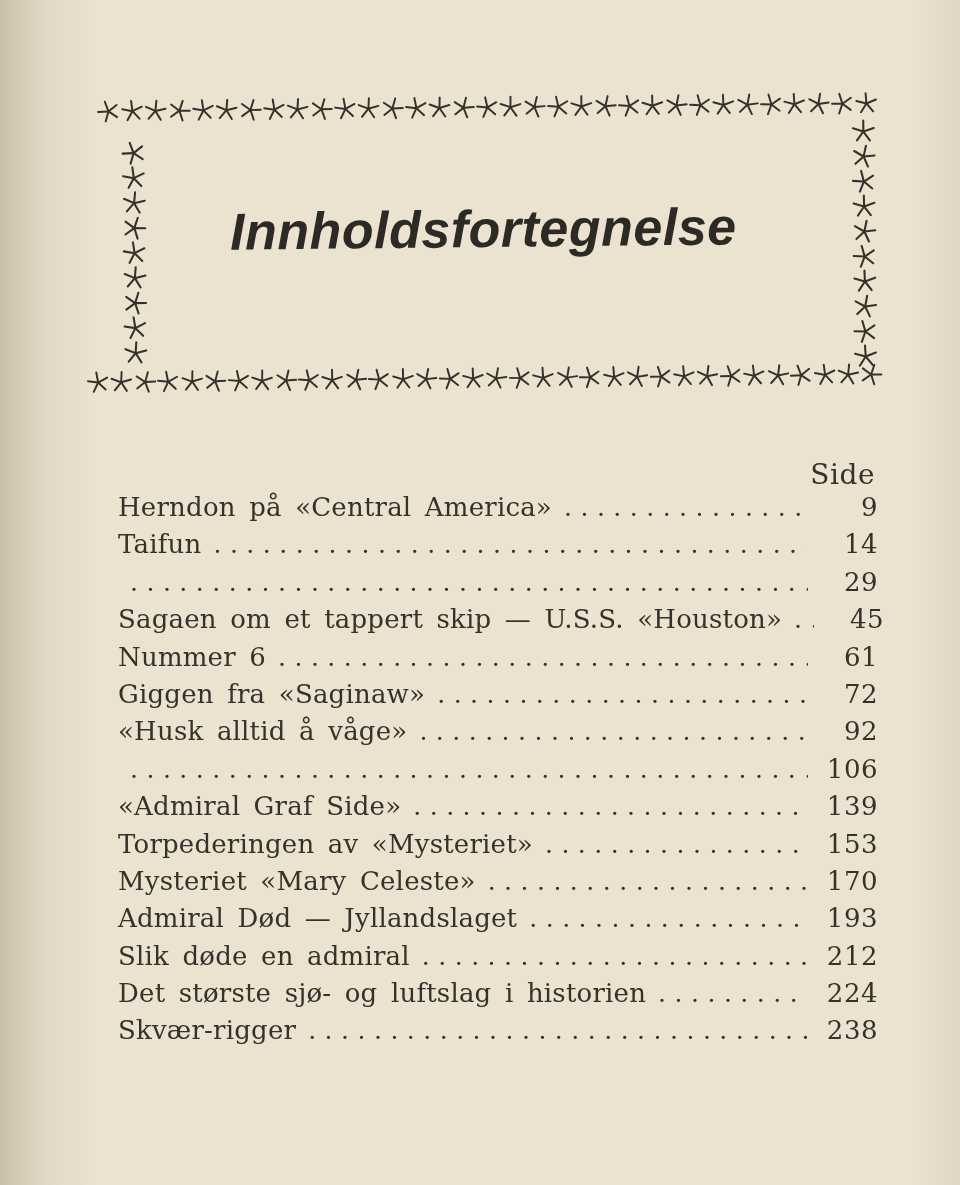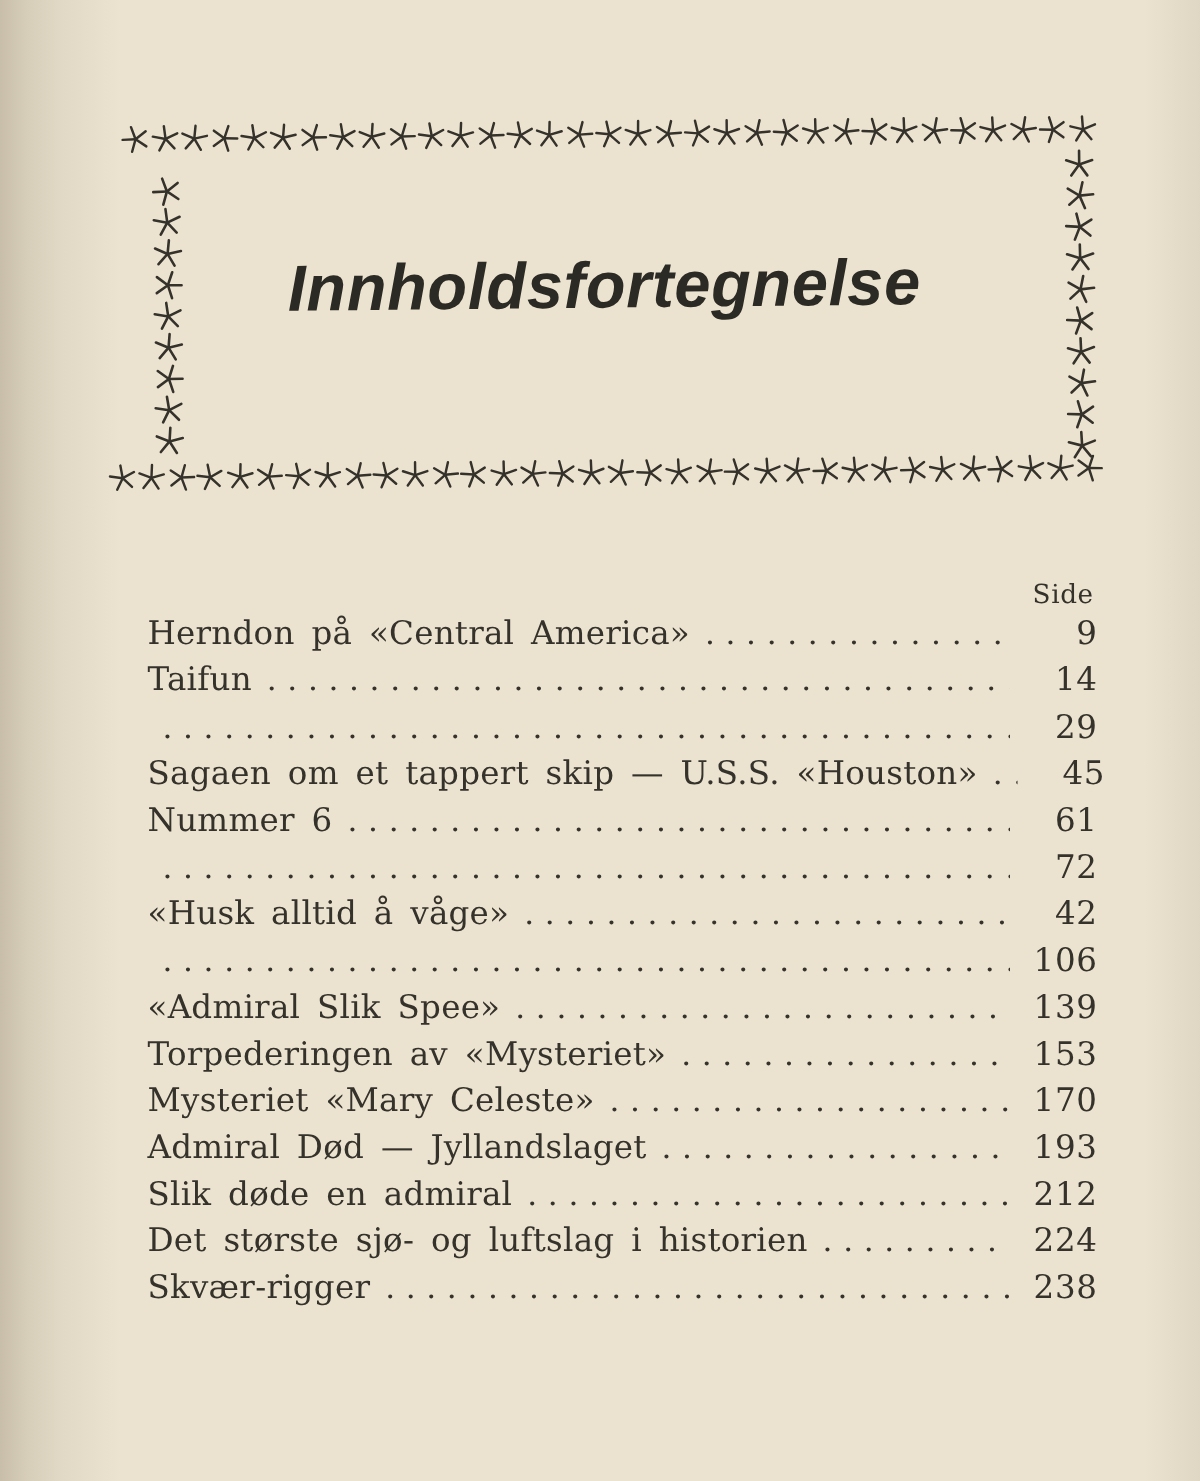--- a/index.html
+++ b/index.html
@@ -56,21 +56,21 @@
     letter-spacing:0.5px;
     color:#2c2a24;
   }
 
   
   .toc{
     position:absolute;left:118px;top:462px;width:760px;
   }
   .side-label{
     text-align:right;
-    font-size:21px;line-height:26px;
+    font-size:28px;line-height:26px;
     padding-right:3px;
     letter-spacing:0.5px;
   }
   ul.toc-list{list-style:none;margin:4px 0 0 0;padding:0;}
   .toc-row{
     display:flex;align-items:baseline;
     height:37.4px;
     font-size:26px;
     white-space:nowrap;
   }
@@ -912,37 +912,38 @@
     <span class="p">45</span>
   </li>
 
   <li class="toc-row">
     <span class="t">Nummer 6</span>
     <span class="leader">..........................................................................................</span>
     <span class="p">61</span>
   </li>
 
   <li class="toc-row">
+    <span class="t">Giggen fra «Saginaw»</span>
     <span class="leader">..........................................................................................</span>
     <span class="p">72</span>
   </li>
 
   <li class="toc-row">
     <span class="t">«Husk alltid å våge»</span>
     <span class="leader">..........................................................................................</span>
-    <span class="p">42</span>
+    <span class="p">92</span>
   </li>
 
   <li class="toc-row">
     <span class="leader">..........................................................................................</span>
     <span class="p">106</span>
   </li>
 
   <li class="toc-row">
-    <span class="t">«Admiral Slik Spee»</span>
+    <span class="t">«Admiral Graf Side»</span>
     <span class="leader">..........................................................................................</span>
     <span class="p">139</span>
   </li>
 
   <li class="toc-row">
     <span class="t">Torpederingen av «Mysteriet»</span>
     <span class="leader">..........................................................................................</span>
     <span class="p">153</span>
   </li>
 

